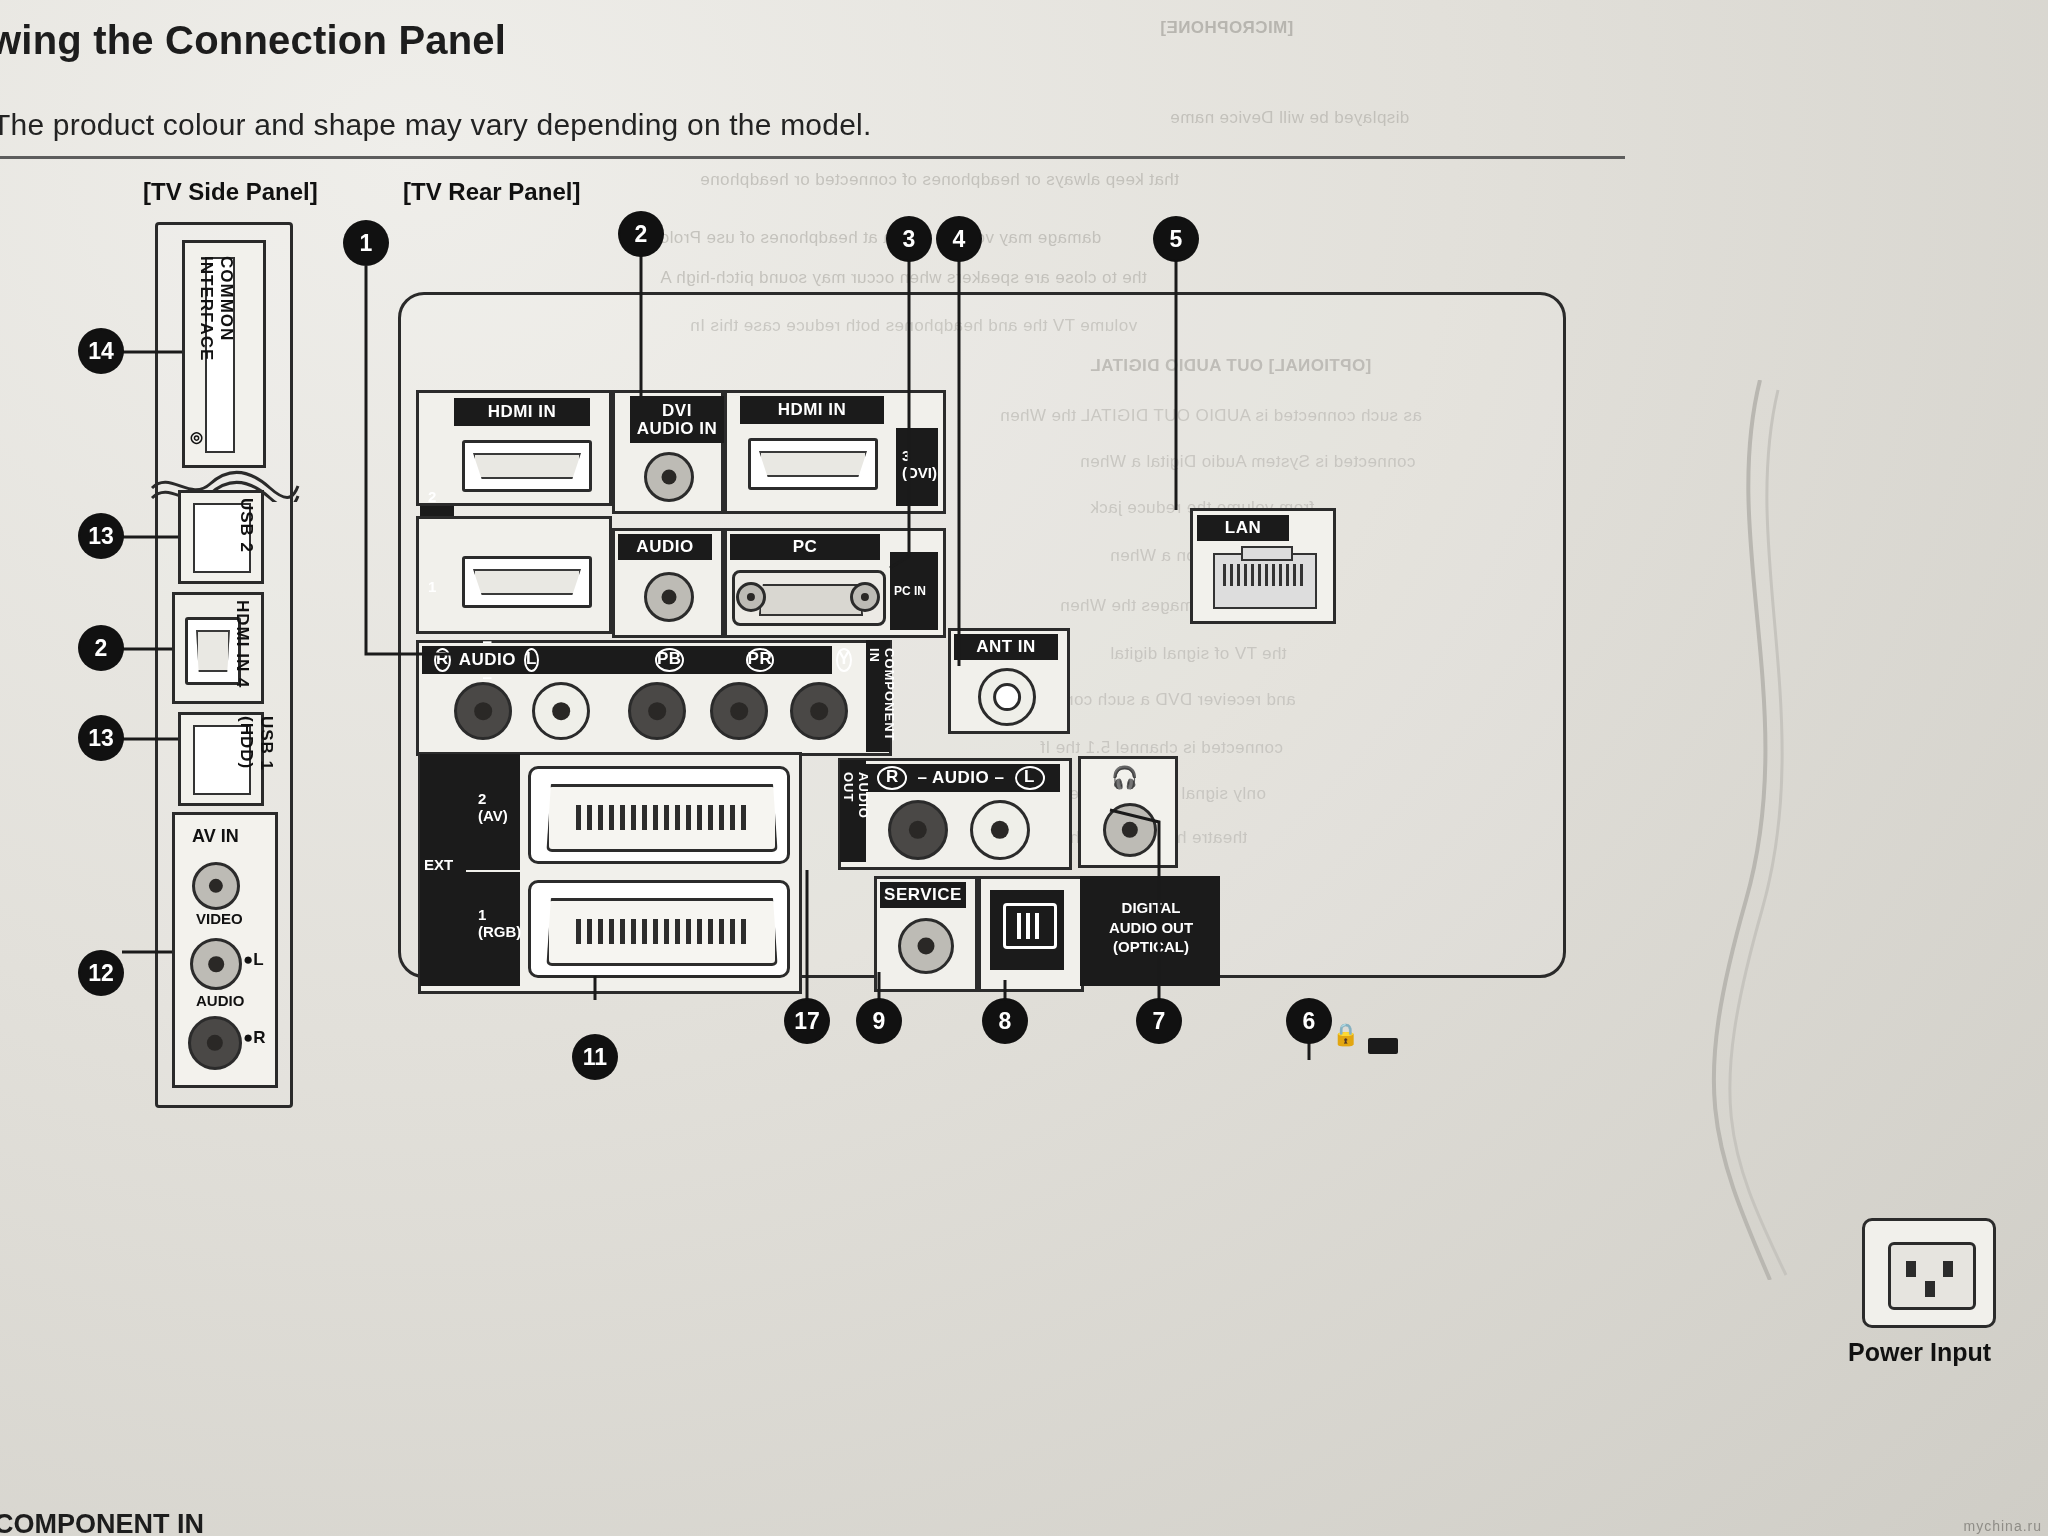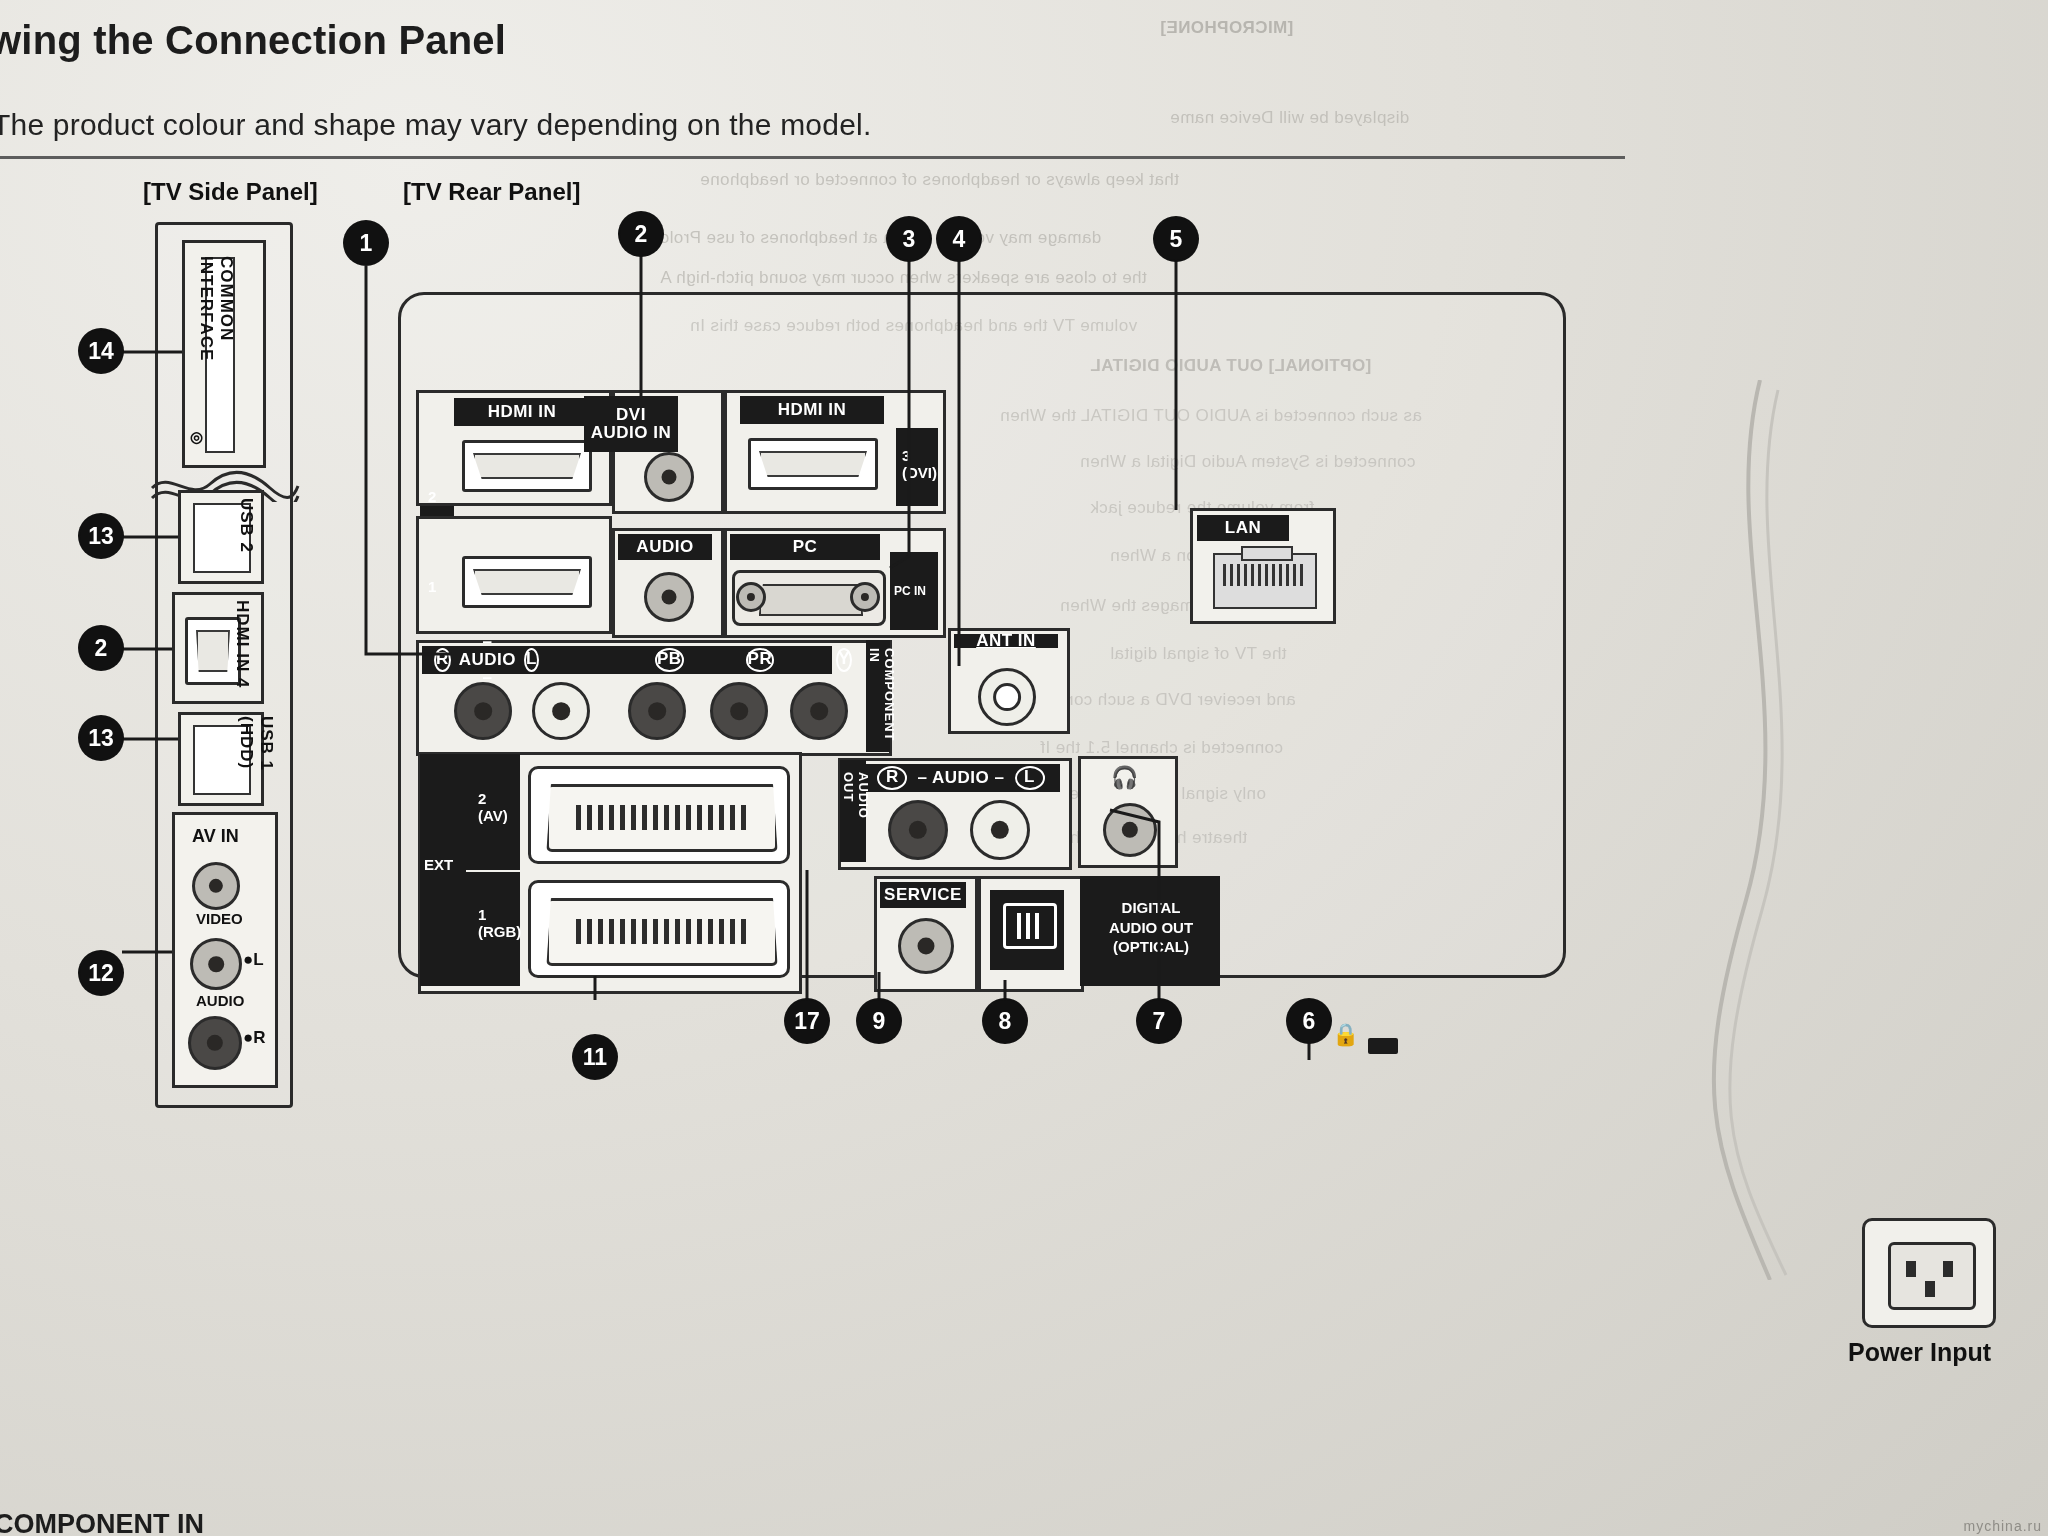--- a/index.html
+++ b/index.html
@@ -197,21 +197,21 @@
 <div class="grp" style="left:416px;top:390px;width:190px;height:110px;"></div>
 <div class="hdr" style="left:454px;top:398px;width:136px;height:28px;">HDMI IN</div>
 <div class="hdmiport" style="left:462px;top:440px;width:124px;height:46px;"></div>
 <div class="tiny" style="left:428px;top:488px;color:#fff;">2</div>
 
 <div class="grp" style="left:416px;top:516px;width:190px;height:112px;"></div>
 <div class="hdmiport" style="left:462px;top:556px;width:124px;height:46px;"></div>
 <div class="tiny" style="left:428px;top:578px;color:#fff;">1</div>
 
 <div class="grp" style="left:612px;top:390px;width:106px;height:118px;"></div>
-<div class="hdr" style="left:584px;top:396px;width:94px;height:56px;white-space:pre-line;">DVI
+<div class="hdr" style="left:630px;top:396px;width:94px;height:47px;white-space:pre-line;">DVI
 AUDIO IN</div>
 <div class="jack" style="left:644px;top:452px;width:44px;height:44px;">
     <div class="hole"></div>
   </div>
 
 <div class="grp" style="left:724px;top:390px;width:216px;height:118px;"></div>
 <div class="hdr" style="left:740px;top:396px;width:144px;height:28px;">HDMI IN</div>
 <div class="hdmiport" style="left:748px;top:438px;width:124px;height:46px;"></div>
 <div class="blackside" style="left:896px;top:428px;width:42px;height:78px;"></div>
 <div class="tiny" style="left:902px;top:448px;color:#fff;white-space:pre-line;line-height:1.1;">3
@@ -258,21 +258,21 @@
 <div class="jack dark" style="left:710px;top:682px;width:52px;height:52px;">
     <div class="hole"></div>
   </div>
 <div class="jack dark" style="left:790px;top:682px;width:52px;height:52px;">
     <div class="hole"></div>
   </div>
 <div class="blackside" style="left:866px;top:640px;width:24px;height:112px;"></div>
 <div class="vlabel" style="left:867px;top:648px;height:96px;color:#fff;font-size:13px;">COMPONENT IN</div>
 
 <div class="grp" style="left:948px;top:628px;width:116px;height:100px;"></div>
-<div class="hdr" style="left:954px;top:634px;width:104px;height:14px;text-decoration:underline;">ANT IN</div>
+<div class="hdr" style="left:954px;top:634px;width:104px;height:26px;">ANT IN</div>
 <div class="jack" style="left:978px;top:668px;width:52px;height:52px;background:#efefe9;">
     <div class="hole" style="width:42%;height:42%;background:#fff;border:3px solid #2b2b2b;"></div>
   </div>
 
 <div class="lan" style="left:1190px;top:508px;width:104px;height:110px;">
   <div class="hdr" style="left:4px;top:4px;width:92px;height:26px;">LAN</div>
   <div class="lanjack" style="top:42px;height:52px;">
     <div class="lanpins"></div>
   </div>
 </div>

